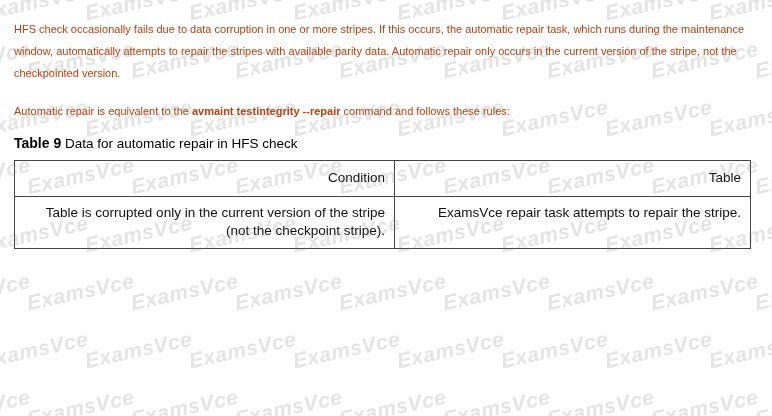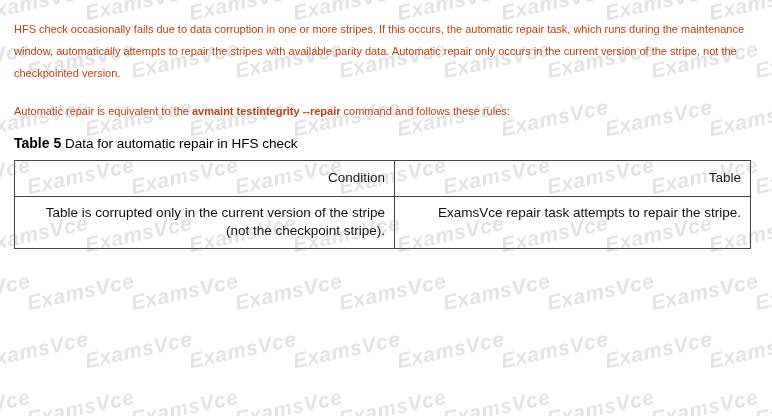--- a/index.html
+++ b/index.html
@@ -174,21 +174,21 @@
     <span class="wm" style="left: 754px; top: 396px;">ExamsVce</span>
   </div>
 
 <div id="page">
 
 
   <p class="para">HFS check occasionally fails due to data corruption in one or more stripes. If this occurs, the automatic repair task, which runs during the maintenance window, automatically attempts to repair the stripes with available parity data. Automatic repair only occurs in the current version of the stripe, not the checkpointed version.</p>
 
   <p class="para tight"><span>Automatic repair is equivalent to the </span><span class="bold-cmd">avmaint testintegrity --repair</span><span> command and follows these rules:</span></p>
 
-  <div class="table-caption"><span class="tbl-num">Table 5</span><span> </span><span>Data for automatic repair in HFS check</span></div>
+  <div class="table-caption"><span class="tbl-num">Table 9</span><span> </span><span>Data for automatic repair in HFS check</span></div>
 
   <table class="rules">
     <colgroup>
         <col class="c1">
         <col class="c2">
       </colgroup>
     <thead>
       <tr>
         <th>Condition</th>
         <th>Table</th>

